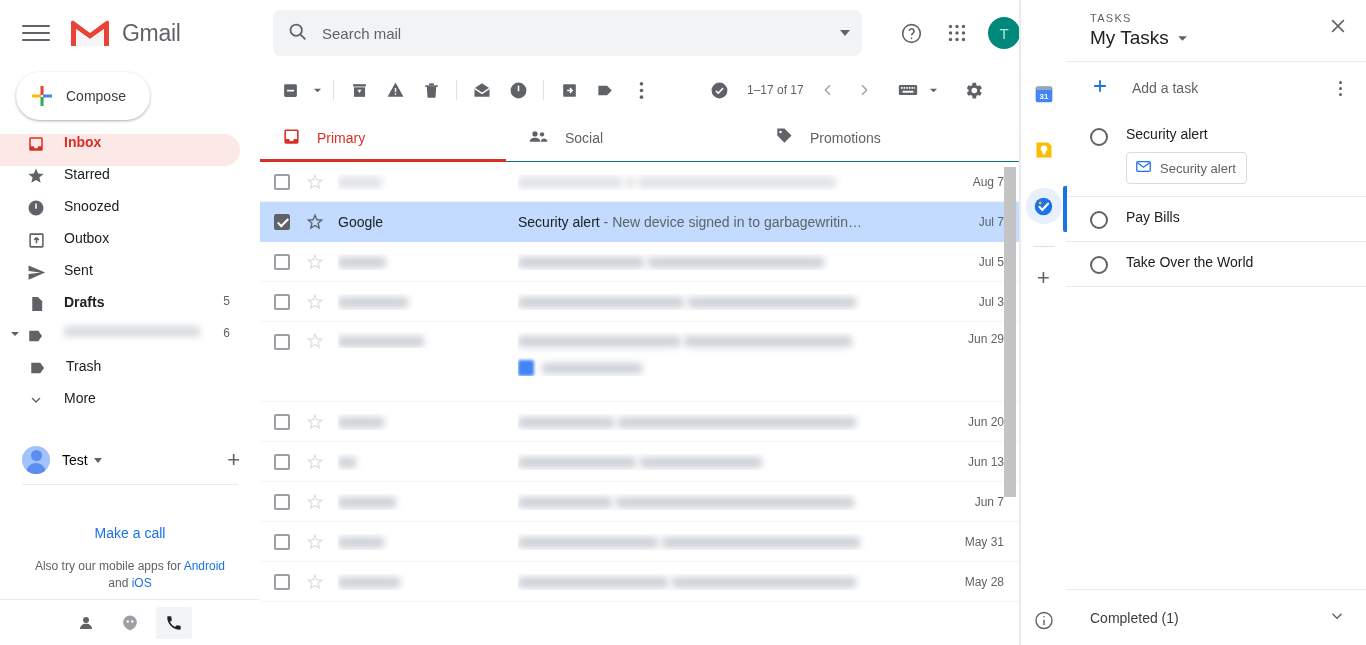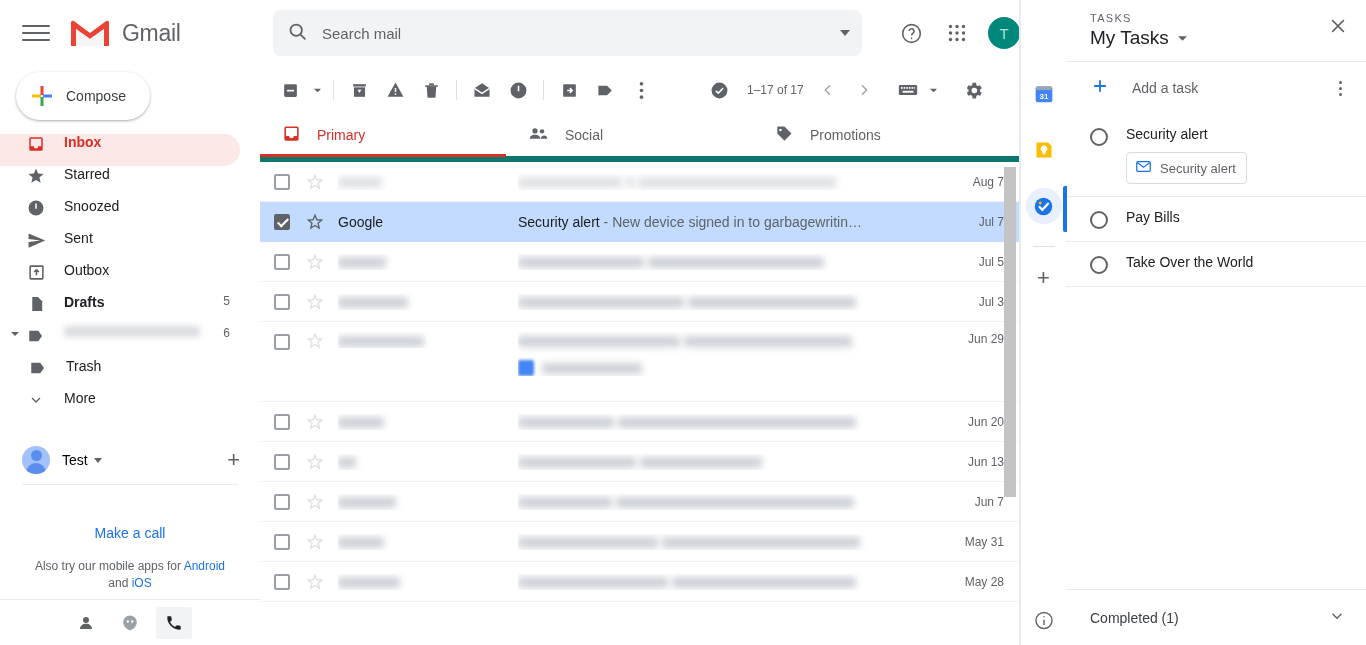--- a/index.html
+++ b/index.html
@@ -78,21 +78,21 @@
   .search-caret { width:0;height:0;border-left:5px solid transparent;border-right:5px solid transparent;border-top:6px solid #5f6368; cursor:pointer;}
   .hdr-icons { display: flex; align-items: center; gap: 16px; margin-left: 34px; }
   .hdr-btn { width: 30px; height: 30px; display: flex; align-items: center; justify-content: center; cursor: pointer; }
   .avatar-top { width: 32px; height: 32px; border-radius: 50%; background: #00897b; color: #b2dfdb; font-size: 15px; display: flex; align-items: center; justify-content: center; cursor: pointer; }
 
   .toolbar { height: 48px; display: flex; align-items: center; padding-left: 12px; flex: 0 0 48px; }
   .tb-btn { width: 36px; height: 36px; display: flex; align-items: center; justify-content: center; border-radius: 50%; cursor: pointer; }
   .tb-sep { width: 1px; height: 20px; background: #e0e0e0; margin: 0 7px; }
   .page-count { font-size: 12px; color: #5f6368; margin: 0 6px 0 10px; white-space: nowrap; }
 
-  .tabs { height: 48px; display: flex; border-bottom: 6px solid #0f766e; flex: 0 0 48px; }
+  .tabs { height: 48px; display: flex; border-bottom: 1px solid #0f766e; flex: 0 0 48px; }
   .tab { width: 246px; display: flex; align-items: center; gap: 16px; padding-left: 22px; font-size: 14px; color: #5f6368; cursor: pointer; position: relative; }
   .tab.active { color: #d93025; }
   .tab.active::after { content: ''; position: absolute; left: 0; right: 0; bottom: -1px; height: 3px; background: #d93025; }
 
   .mail-list { flex: 1; overflow: hidden; position: relative; }
   .mrow { display: flex; align-items: center; height: 40px; border-bottom: 1px solid #f1f3f4; padding-left: 12px; cursor: pointer; position: relative; }
   .mrow.tall { height: 80px; align-items: flex-start; padding-top: 10px; }
   .mrow.selected { background: #c2dbff; border-bottom-color: #c2dbff; }
   .mrow .cb { width: 20px; height: 20px; flex: 0 0 20px; margin-right: 12px; display: flex; align-items: center; justify-content: center; }
   .cb-box { width: 16px; height: 16px; border: 2px solid #9aa0a6; border-radius: 2px; }
@@ -209,35 +209,35 @@
         <span class="nico">
           <svg width="18" height="18" viewBox="0 0 24 24" fill="#5f6368">
               <path d="M12 2a10 10 0 100 20 10 10 0 000-20zm1 11H11V6h2v7z"></path>
             </svg>
         </span>
         <span>Snoozed</span>
       </div>
 
       <div class="nav-item">
         <span class="nico">
-          <svg width="19" height="19" viewBox="0 0 24 24" fill="#5f6368">
-              <path d="M2.01 21L23 12 2.01 3 2 10l15 2-15 2z"></path>
-            </svg>
-        </span>
-        <span>Sent</span>
-      </div>
-
-      <div class="nav-item">
-        <span class="nico">
           <svg width="17" height="17" viewBox="0 0 24 24" fill="none" stroke="#5f6368" stroke-width="2.2">
               <rect x="3" y="3" width="18" height="18" rx="1"></rect>
               <path d="M12 16V8M12 8l-3.2 3.2M12 8l3.2 3.2" fill="none"></path>
             </svg>
         </span>
         <span>Outbox</span>
+      </div>
+
+      <div class="nav-item">
+        <span class="nico">
+          <svg width="19" height="19" viewBox="0 0 24 24" fill="#5f6368">
+              <path d="M2.01 21L23 12 2.01 3 2 10l15 2-15 2z"></path>
+            </svg>
+        </span>
+        <span>Sent</span>
       </div>
 
       <div class="nav-item bold">
         <span class="nico">
           <svg width="17" height="18" viewBox="0 0 24 24" fill="#5f6368">
               <path d="M6 2h8l6 6v14H6z"></path>
             </svg>
         </span>
         <span>Drafts</span>
         <span class="nav-count">5</span>

